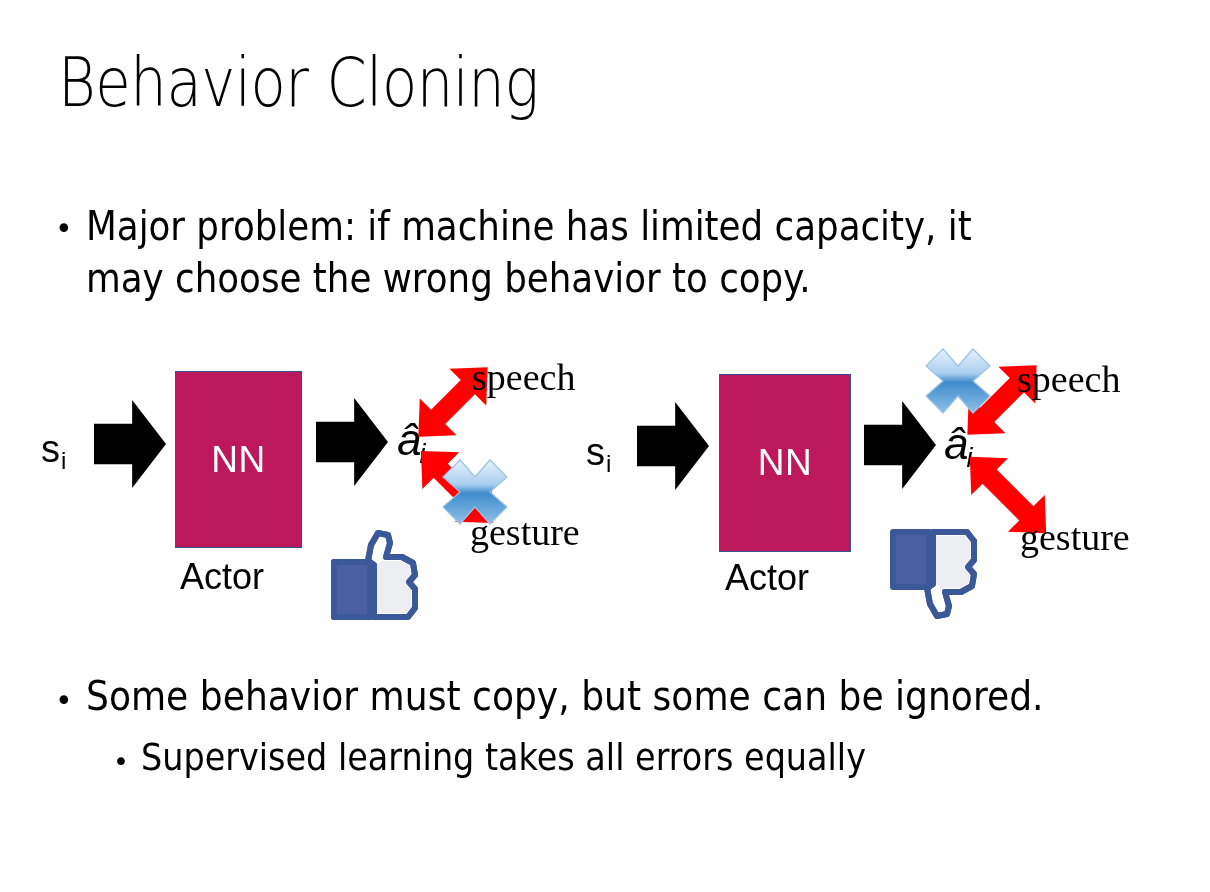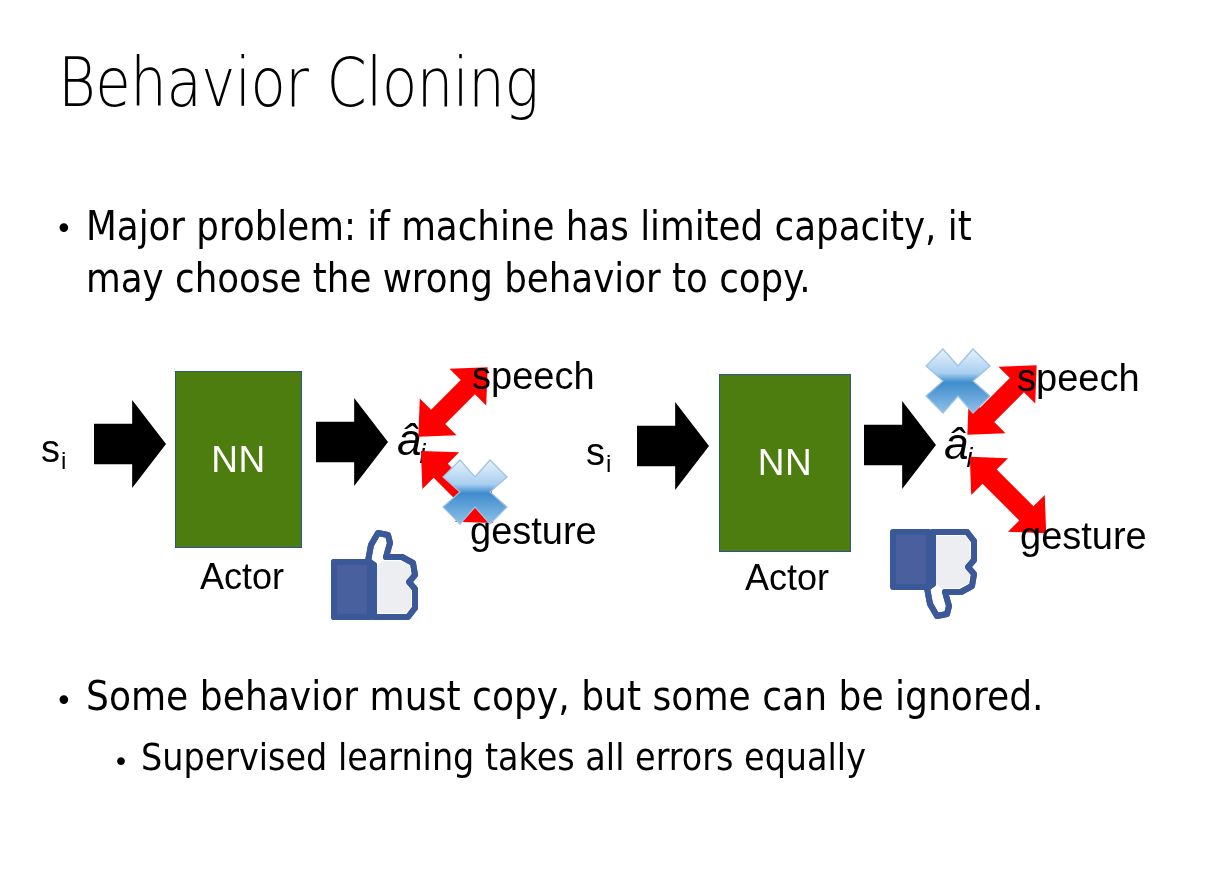--- a/index.html
+++ b/index.html
@@ -132,61 +132,60 @@
   .block-arrow {
     position: absolute;
     width: 72px;
     height: 88px;
     background: #000000;
     clip-path: polygon(0% 27%, 53% 27%, 53% 0%, 100% 50%, 53% 100%, 53% 73%, 0% 73%);
   }
 
   .nn-box {
     position: absolute;
-    background: #4d7c0f;
+    background: #be185d;
     border: 1px solid #2F5496;
     display: flex;
     align-items: center;
     justify-content: center;
   }
   .nn-box span {
     color: #ffffff;
     font-family: "Liberation Sans", sans-serif;
     font-size: 37px;
     letter-spacing: 0.5px;
   }
 
   .actor-label {
     position: absolute;
     font-family: "Liberation Sans", sans-serif;
     font-size: 36px;
     color: #000000;
     white-space: nowrap;
-    margin-left: 20px;
   }
 
   .action-label {
     position: absolute;
     font-family: Liberation Sans, sans-serif;
     font-style: italic;
     font-size: 44px;
     color: #000000;
     line-height: 1;
     white-space: nowrap;
   }
   .action-label .sub {
     font-size: 27px;
     position: relative;
     top: 8px;
     left: -2px;
   }
 
   .out-label {
     position: absolute;
-    font-family: Liberation Sans, sans-serif;
+    font-family: Liberation Serif, serif;
     font-size: 38px;
     color: #000000;
     white-space: nowrap;
   }
 
   .arrow-svg {
     position: absolute;
     overflow: visible;
   }
   .cross-svg {

